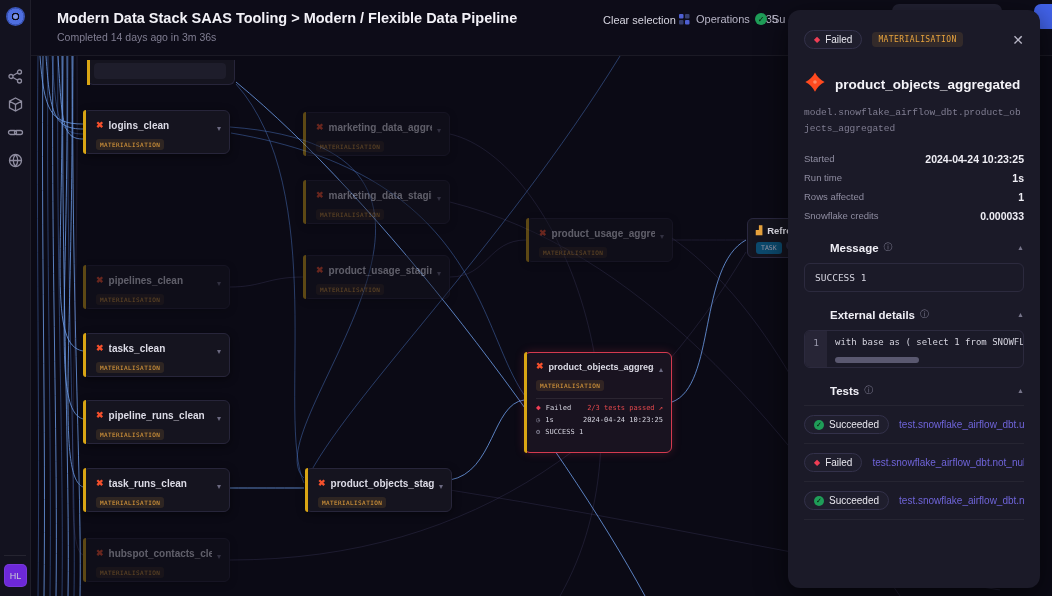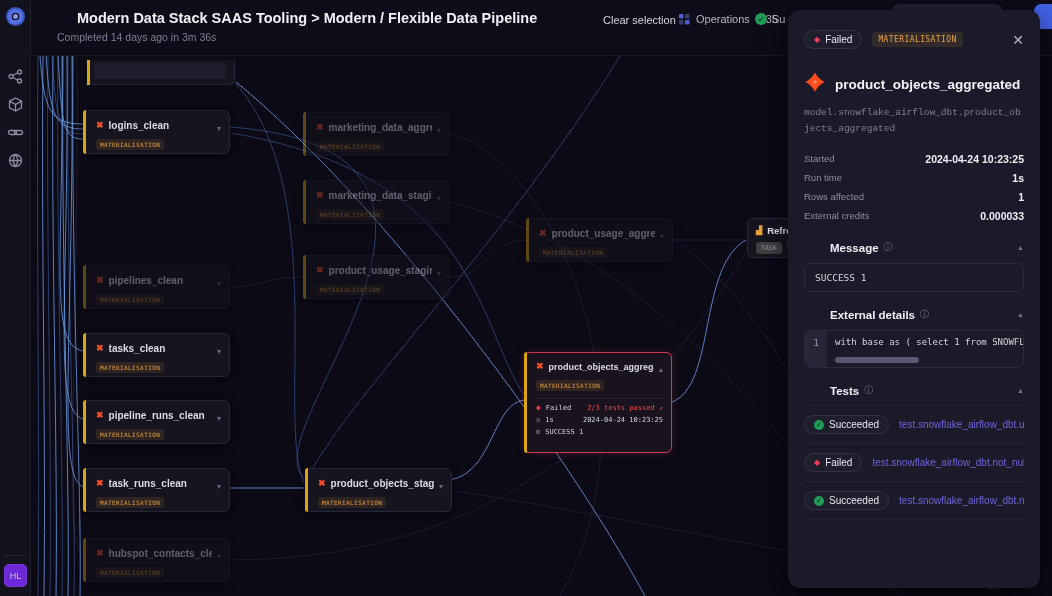--- a/index.html
+++ b/index.html
@@ -23,21 +23,21 @@
   .side-ic { position:absolute; left:7px; width:17px; height:17px; color:#8e8c9f; }
   .side-ic svg { width:17px; height:17px; stroke:#8e8c9f; stroke-width:1.3; fill:none; }
   .side-div { position:absolute; left:4px; right:4px; bottom:40px; height:1px; background:rgba(255,255,255,.08); }
   .avatar { position:absolute; left:4px; bottom:9px; width:23px; height:23px; border-radius:5px;
     background:#6d28d9; border:1px solid rgba(255,255,255,.08); color:#c9c8d4; font-size:9px;
     display:flex; align-items:center; justify-content:center; }
 
   
   #header { position:absolute; left:31px; top:0; width:1021px; height:56px; background:#0d0c18;
     border-bottom:1px solid rgba(255,255,255,.06); z-index:3; }
-  .h-title { position:absolute; left:26px; top:10px; font-size:14.5px; font-weight:bold; color:#f2f1f7;margin-left:20px; }
+  .h-title { position:absolute; left:26px; top:10px; font-size:14.5px; font-weight:bold; color:#f2f1f7; }
   .h-sub { position:absolute; left:26px; top:31px; font-size:10.5px; color:#807e92; }
   .clear-sel { position:absolute; left:572px; top:14px; font-size:11px; color:#d6d5e0; cursor:pointer; }
   .ops { position:absolute; left:648px; top:13px; display:flex; align-items:center; gap:6px; font-size:11px; color:#b7b5c6; }
   .ops-ic { width:11px; height:11px; display:inline-block; }
   .ops-ic svg{ width:11px; height:11px; }
   .succ { position:absolute; left:724px; top:13px; display:flex; align-items:center; gap:5px; font-size:11px; color:#b7b5c6; }
   .succ-ic { width:12px; height:12px; border-radius:50%; background:#1f9d58; color:#071208; font-size:8px;
     display:flex; align-items:center; justify-content:center; }
   .tb-grey { position:absolute; left:892px; top:4px; width:110px; height:26px; border-radius:7px; background:#232234; z-index:4;}
   .tb-blue { position:absolute; left:1034px; top:4px; width:40px; height:25px; border-radius:7px; background:#4263eb; z-index:4;}
@@ -57,21 +57,21 @@
   .node-partial { position:absolute; left:87px; top:60px; width:148px; height:25px; background:#15141f;
     border:1px solid #27253a; border-top:none; border-radius:0 0 6px 6px; z-index:2; }
   .node-partial .bar{ position:absolute; left:-1px; top:0; bottom:-1px; width:3px; background:#d9a514; }
   .node-partial .strip { position:absolute; left:6px; top:3px; right:8px; height:16px; background:#1e1d2b; border-radius:4px; }
 
   
   #refresh-node { position:absolute; left:747px; top:218px; width:110px; height:40px; background:#15141f;
     border:1px solid #2a2840; border-radius:6px; z-index:2; padding:6px 8px; }
   #refresh-node .r1{ display:flex; gap:5px; align-items:center; font-size:9.5px; font-weight:bold; color:#e3e2ec;}
   .pbi { color:#e8a33d; font-size:8px; }
-  .task-badge { display:inline-block; margin-top:4px; font-size:6.5px; color:#9a98ab; background:#404040;
+  .task-badge { display:inline-block; margin-top:4px; font-size:6.5px; color:#9a98ab; background:#0c4a6e;
     padding:2px 5px; border-radius:3px; font-family:"DejaVu Sans Mono",monospace;}
   .r-circ { display:inline-block; width:9px; height:9px; border-radius:50%; background:#2a2840; margin-left:4px; }
 
   
   #sel-node { position:absolute; left:524px; top:352px; width:148px; height:101px; background:#191320;
     border:1px solid #d43a4f; border-radius:6px; z-index:2; box-shadow:0 0 10px rgba(212,58,79,.25); }
   #sel-node .bar { position:absolute; left:-1px; top:-1px; bottom:-1px; width:3px; background:#d9a514; border-radius:3px 0 0 3px;}
   #sel-node .nrow1 { padding:6px 8px 0 11px; }
   #sel-node .nname { font-size:9px; }
   #sel-node .mat { margin-left:11px; }
@@ -392,21 +392,21 @@
         </div>
       <div class="frow">
           <span class="flabel">Run time</span>
         <span class="fval">1s</span>
         </div>
       <div class="frow">
           <span class="flabel">Rows affected</span>
         <span class="fval">1</span>
         </div>
       <div class="frow">
-          <span class="flabel">External credits</span>
+          <span class="flabel">Snowflake credits</span>
         <span class="fval">0.000033</span>
         </div>
     </div>
 
     <div class="sec-head">
         <span class="sec-title">Message</span>
       <span class="info">ⓘ</span>
       <span class="collapse">▲</span>
       </div>
     <div class="msg-box">SUCCESS 1</div>

